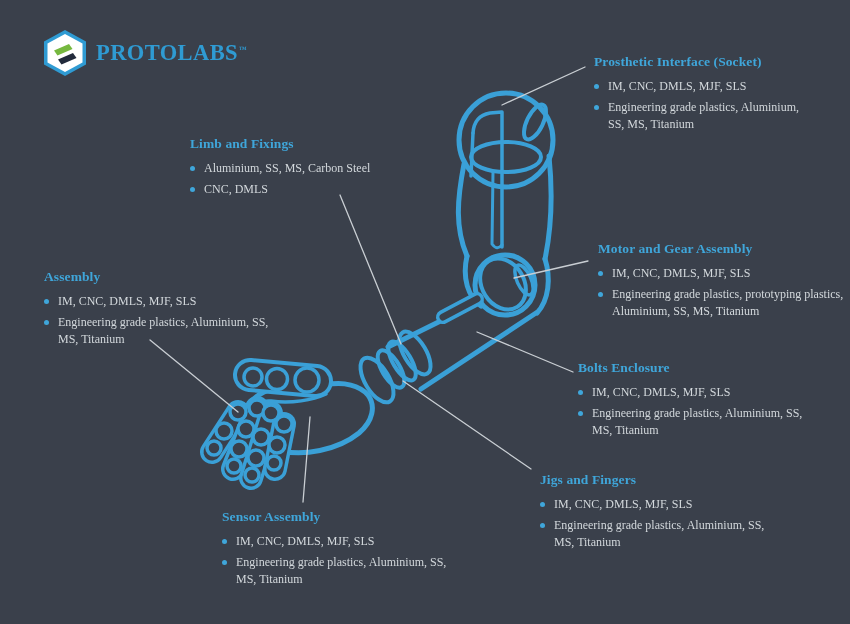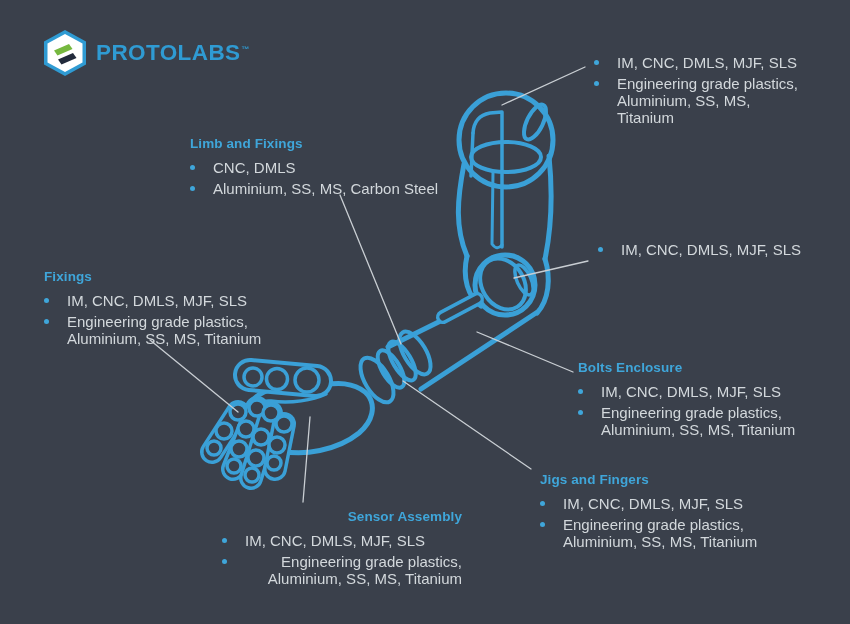--- a/index.html
+++ b/index.html
@@ -1,40 +1,40 @@
 <!DOCTYPE html>
 <html><head>
 <meta charset="utf-8">
 <style>
   html,body { margin:0; padding:0; background:#2c323b; }
   .stage {
     position:relative; width:850px; height:624px;
     background:#3A404B; overflow:hidden;
-    font-family:Liberation Sans, sans-serif;
+    font-family:Liberation Serif, serif;
   }
   svg.art { position:absolute; left:0; top:0; }
 
   
   .logo { position:absolute; left:44px; top:30px; display:flex; align-items:center; gap:10px; }
   .logo-text { color:#2F9BD3; font-weight:bold; font-size:22.5px; letter-spacing:.4px; line-height:1; }
   .logo-tm { color:#2F9BD3; font-size:8px; font-weight:bold; position:relative; top:-8px; left:1px; }
 
   
   .callout { position:absolute; }
   .co-title { color:#3FA6DA; font-weight:bold; font-size:13.5px; letter-spacing:.1px; margin-bottom:8px; }
-  .bullet { display:flex; gap:18px; margin-bottom:4px; color:#D3D8DC; font-size:15px; line-height:17px; }
+  .bullet { display:flex; gap:9px; margin-bottom:4px; color:#D3D8DC; font-size:12px; line-height:17px; }
   .dot { flex:0 0 5px; width:5px; height:5px; border-radius:50%; background:#3FA6DA; margin-top:6px; }
 
   #co-socket  { left:594px; top:54px;  width:216px; }
   #co-bolts   { left:190px; top:136px; width:252px; }
   #co-motor   { left:598px; top:241px; width:250px; }
   #co-fingers { left:44px;  top:269px; width:240px; }
   #co-limb    { left:578px; top:360px; width:240px; }
   #co-jigs    { left:540px; top:472px; width:240px; }
-  #co-sensor  { left:222px; top:509px; width:240px;text-align:right; }
+  #co-sensor  { left:222px; top:509px; width:240px; }
 </style>
 </head>
 <body>
 
 <div class="stage">
 
   <svg class="art" width="850" height="624" viewBox="0 0 850 624">
 
     <g stroke="#3AA0D7" fill="none" stroke-linecap="round" stroke-linejoin="round">
 
@@ -131,51 +131,57 @@
       <polygon points="21,4 38.5,13.5 38.5,32.5 21,42 3.5,32.5 3.5,13.5" fill="#FFFFFF"></polygon>
       <polygon points="10,20.5 25,14 28.5,19 13.5,25.5" fill="#76B83F"></polygon>
       <polygon points="14,29.5 29,23 32.5,28 17.5,34.5" fill="#222B3C"></polygon>
     </svg>
     <div>
       <span class="logo-text">PROTOLABS</span><span class="logo-tm">™</span>
     </div>
   </div>
 
   <div class="callout" id="co-socket">
+    <div class="co-title">Prosthetic Interface (Socket)</div>
     <div class="bullet">
         <span class="dot"></span>
         <span>IM, CNC, DMLS, MJF, SLS</span>
       </div>
     <div class="bullet">
         <span class="dot"></span>
         <span>Engineering grade plastics, Aluminium, SS, MS, Titanium</span>
       </div>
   </div>
 
   <div class="callout" id="co-bolts">
     <div class="co-title">Limb and Fixings</div>
     <div class="bullet">
         <span class="dot"></span>
+        <span>Aluminium, SS, MS, Carbon Steel</span>
+      </div>
+    <div class="bullet">
+        <span class="dot"></span>
         <span>CNC, DMLS</span>
       </div>
-    <div class="bullet">
-        <span class="dot"></span>
-        <span>Aluminium, SS, MS, Carbon Steel</span>
-      </div>
   </div>
 
   <div class="callout" id="co-motor">
-    <div class="bullet">
-        <span class="dot"></span>
-        <span>IM, CNC, DMLS, MJF, SLS</span>
+    <div class="co-title">Motor and Gear Assembly</div>
+    <div class="bullet">
+        <span class="dot"></span>
+        <span>IM, CNC, DMLS, MJF, SLS</span>
+      </div>
+    <div class="bullet">
+        <span class="dot"></span>
+        <span>Engineering grade plastics, prototyping plastics, Aluminium, SS, MS, Titanium</span>
       </div>
   </div>
 
   <div class="callout" id="co-fingers">
-    <div class="co-title">Fixings</div>
+    <div class="co-title">Assembly</div>
     <div class="bullet">
         <span class="dot"></span>
         <span>IM, CNC, DMLS, MJF, SLS</span>
       </div>
     <div class="bullet">
         <span class="dot"></span>
         <span>Engineering grade plastics, Aluminium, SS, MS, Titanium</span>
       </div>
   </div>
 

